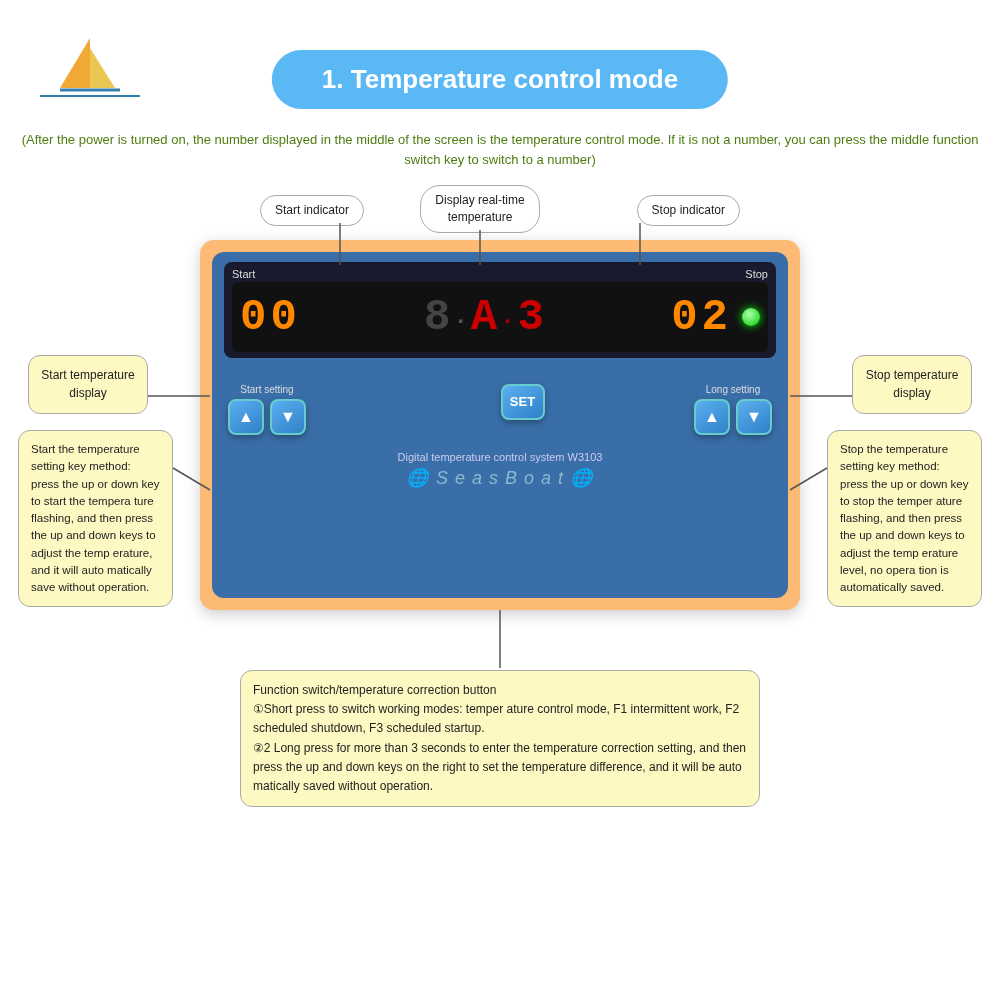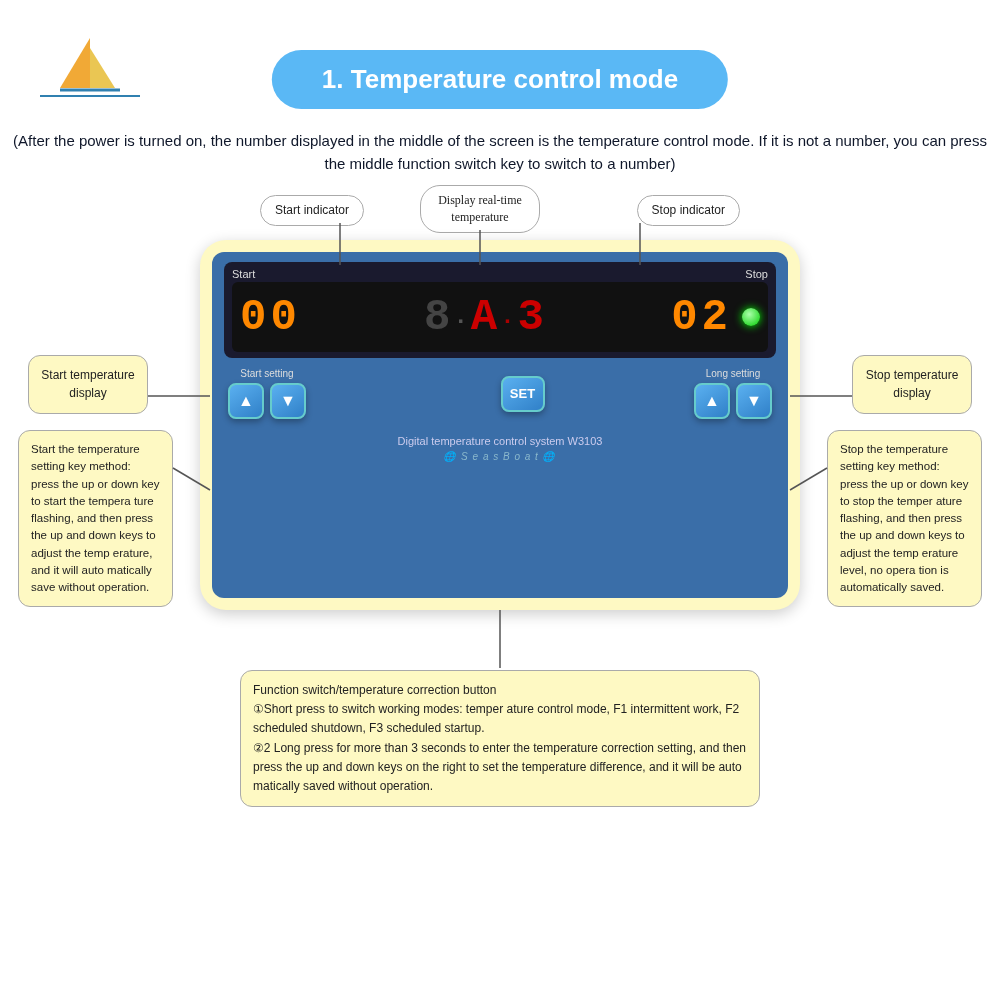--- a/index.html
+++ b/index.html
@@ -39,42 +39,42 @@
       height: 80px;
     }
 
     
     .subtitle {
       position: absolute;
       top: 130px;
       left: 10px;
       right: 10px;
       text-align: center;
-      font-size: 15px;
-      color: #0f172a;
+      font-size: 13px;
+      color: #4d7c0f;
       line-height: 1.5;
     }
 
     
     .device-wrapper {
       position: absolute;
       top: 190px;
       left: 200px;
       right: 200px;
       height: 420px;
     }
 
     .device-outer {
       position: absolute;
       top: 50px;
       left: 0;
       right: 0;
       bottom: 0;
-      background: #fef9c3;
-      border-radius: 26px;
+      background: #fdba74;
+      border-radius: 14px;
       padding: 12px;
       box-shadow: 0 4px 15px rgba(0,0,0,0.2);
     }
 
     .device-inner {
       background: #3a6ea8;
       border-radius: 12px;
       padding: 10px 12px 8px;
       height: 100%;
     }
@@ -152,20 +152,21 @@
       display: flex;
       flex-direction: column;
       align-items: center;
       gap: 2px;
     }
 
     .button-group-label {
       color: #ddd;
       font-size: 10px;
       margin-bottom: 2px;
+      margin-top: 16px;
     }
 
     .button-row {
       display: flex;
       gap: 6px;
     }
 
     .ctrl-btn {
       width: 36px;
       height: 36px;
@@ -307,21 +308,21 @@
 
 <div class="title-badge">
   <span>1. Temperature control mode</span>
 </div>
 
 <div class="subtitle">(After the power is turned on, the number displayed in the middle of the screen is the temperature control mode. If it is not a number, you can press the middle function switch key to switch to a number)</div>
 
 <div class="bubble bubble-top-left">
   <span>Start indicator</span>
 </div>
-<div class="bubble bubble-top-center" style="white-space:normal;width:120px;text-align:center;font-family:Liberation Serif, serif;">
+<div class="bubble bubble-top-center" style="white-space:normal;width:120px;text-align:center;">
   <span style="white-space:pre-line;">Display real-time
 temperature</span>
 </div>
 <div class="bubble bubble-top-right">
   <span>Stop indicator</span>
 </div>
 
 <div class="device-wrapper">
   <div class="device-outer">
     <div class="device-inner">
@@ -384,21 +385,21 @@
             </div>
             <div class="ctrl-btn">
               <span>▼</span>
             </div>
           </div>
         </div>
       </div>
 
       <div class="device-label">Digital temperature control system  W3103</div>
 
-      <div style="text-align:center;color:#8ab8cc;font-style:italic;font-size:10px;margin-top:4px;letter-spacing:1px;">
+      <div style="text-align:center;color:#8ab8cc;font-style:italic;font-size:18px;margin-top:4px;letter-spacing:1px;">
         🌐 S e a s B o a t 🌐
       </div>
     </div>
   </div>
 </div>
 
 <div class="callout callout-start-temp">
   <span style="white-space:pre-line;font-size:12px;font-weight:500;">Start temperature
 display</span>
 </div>

